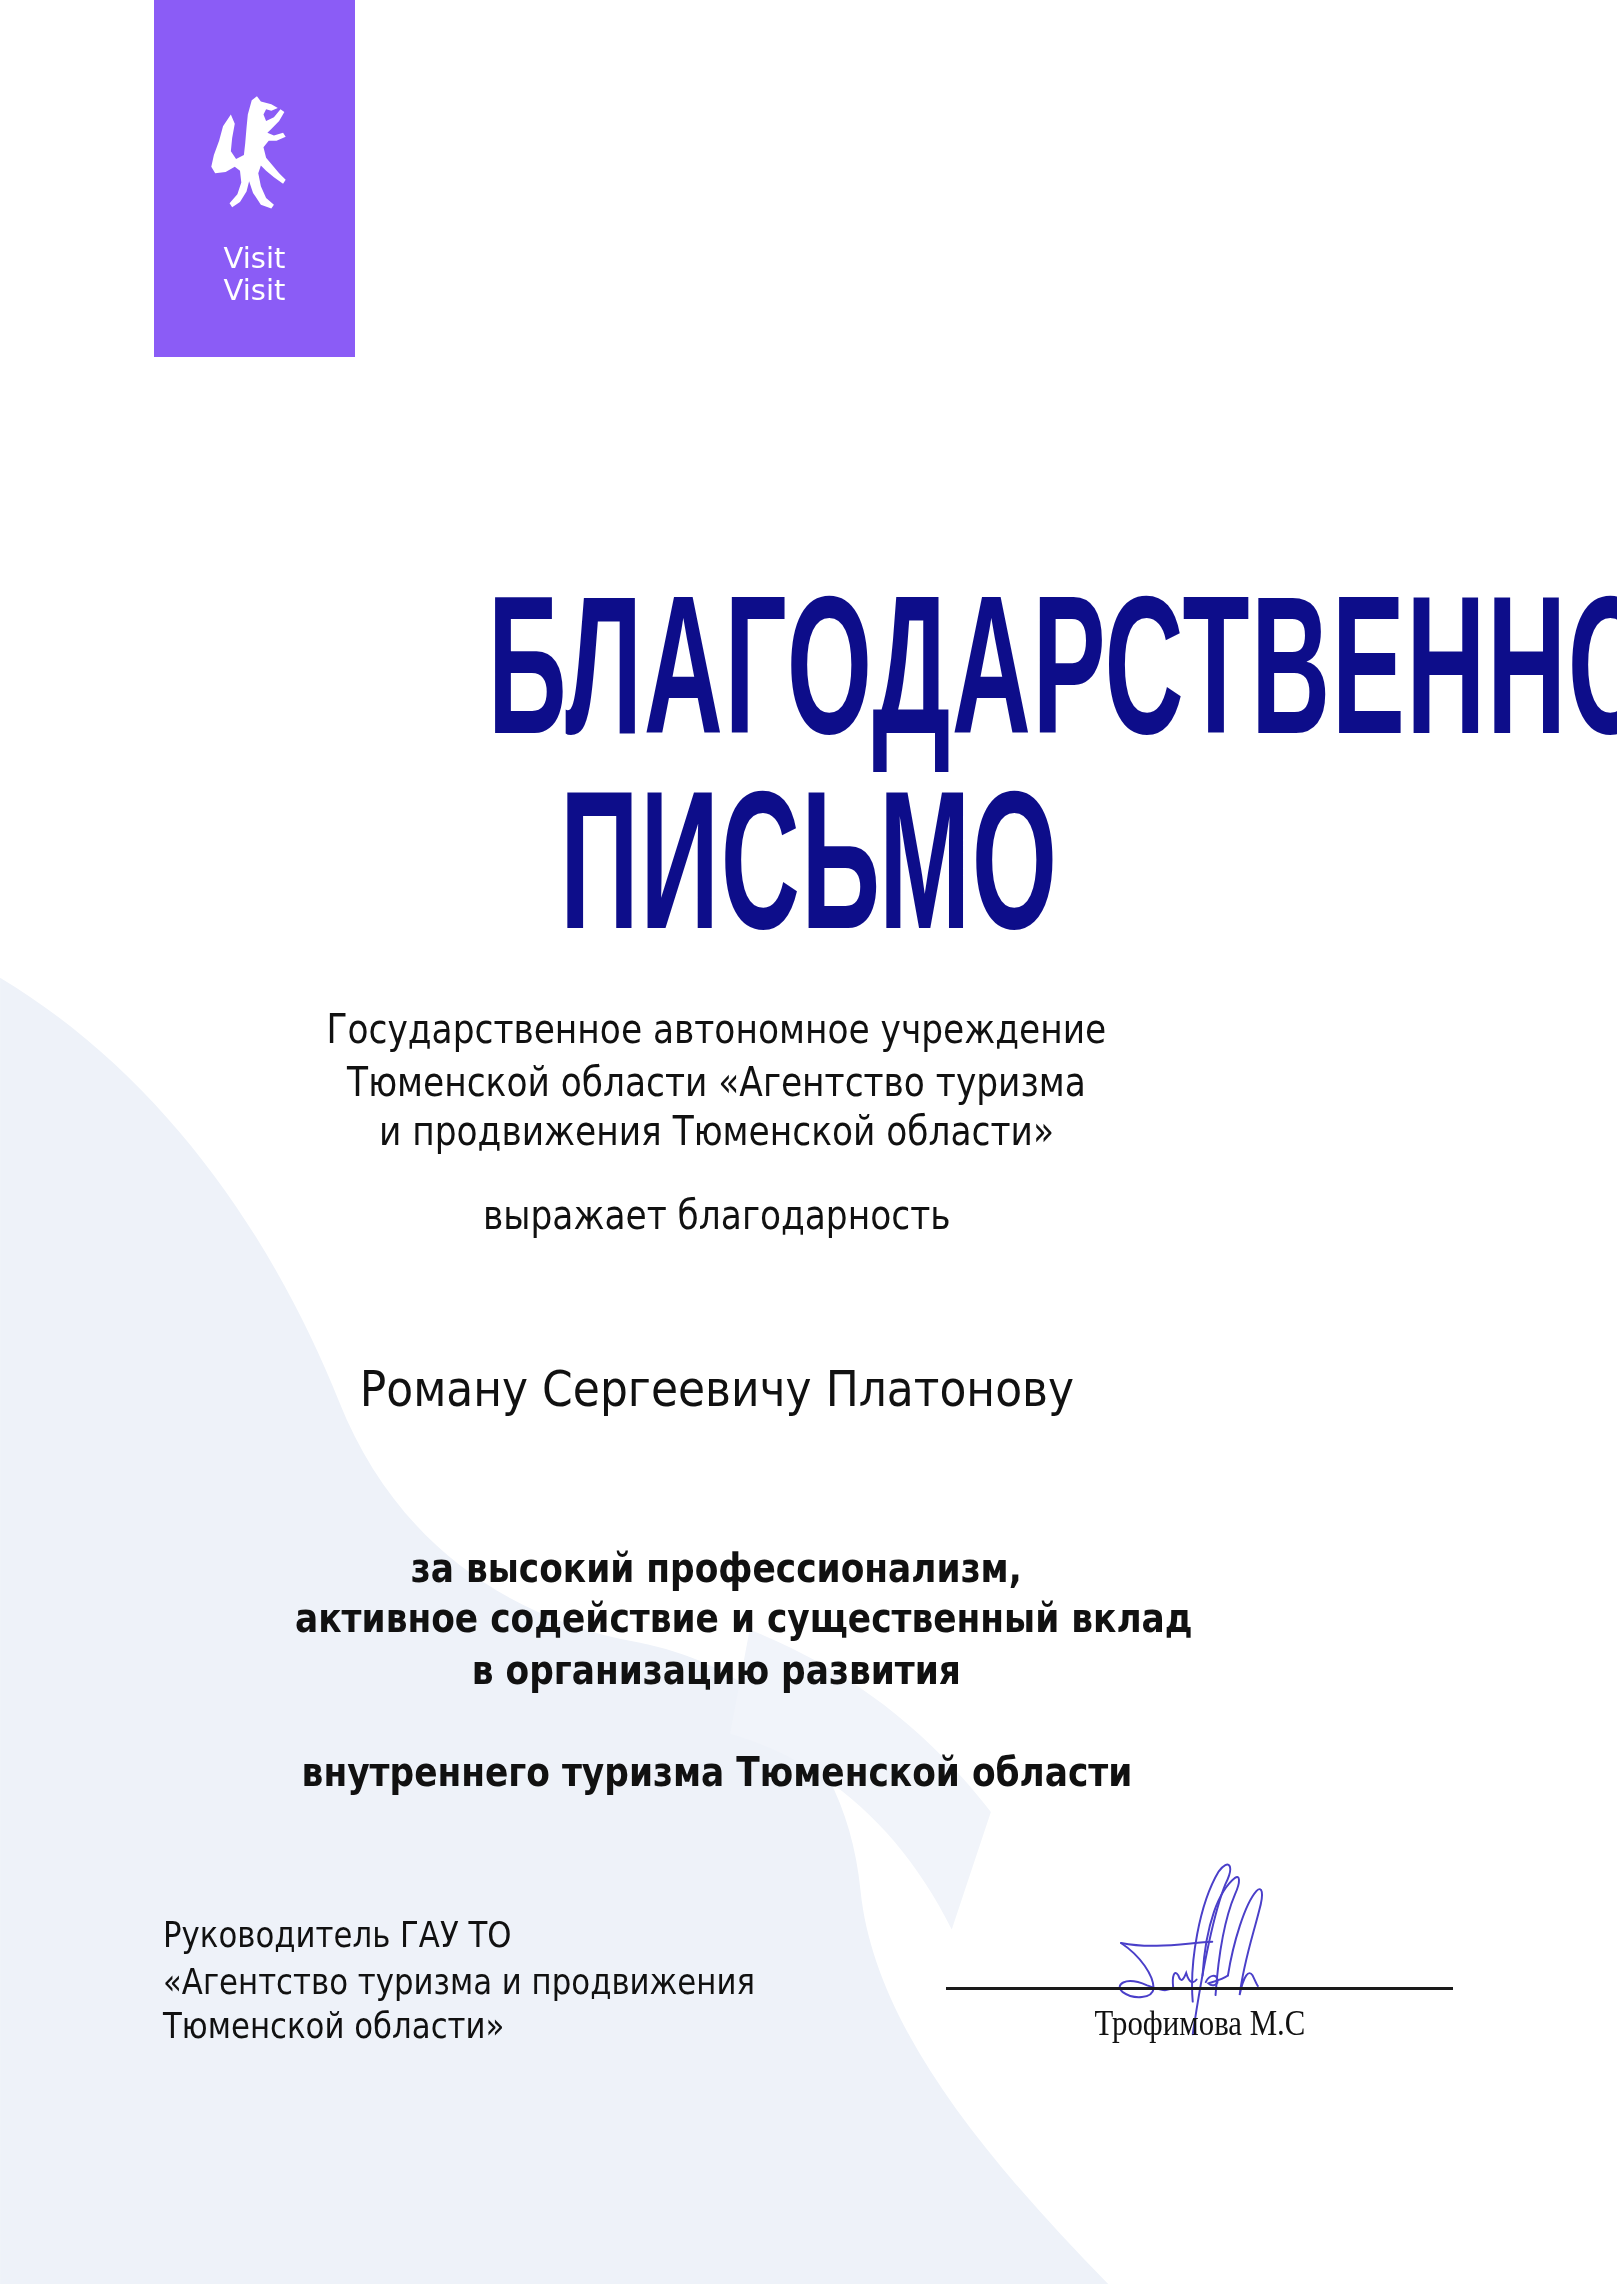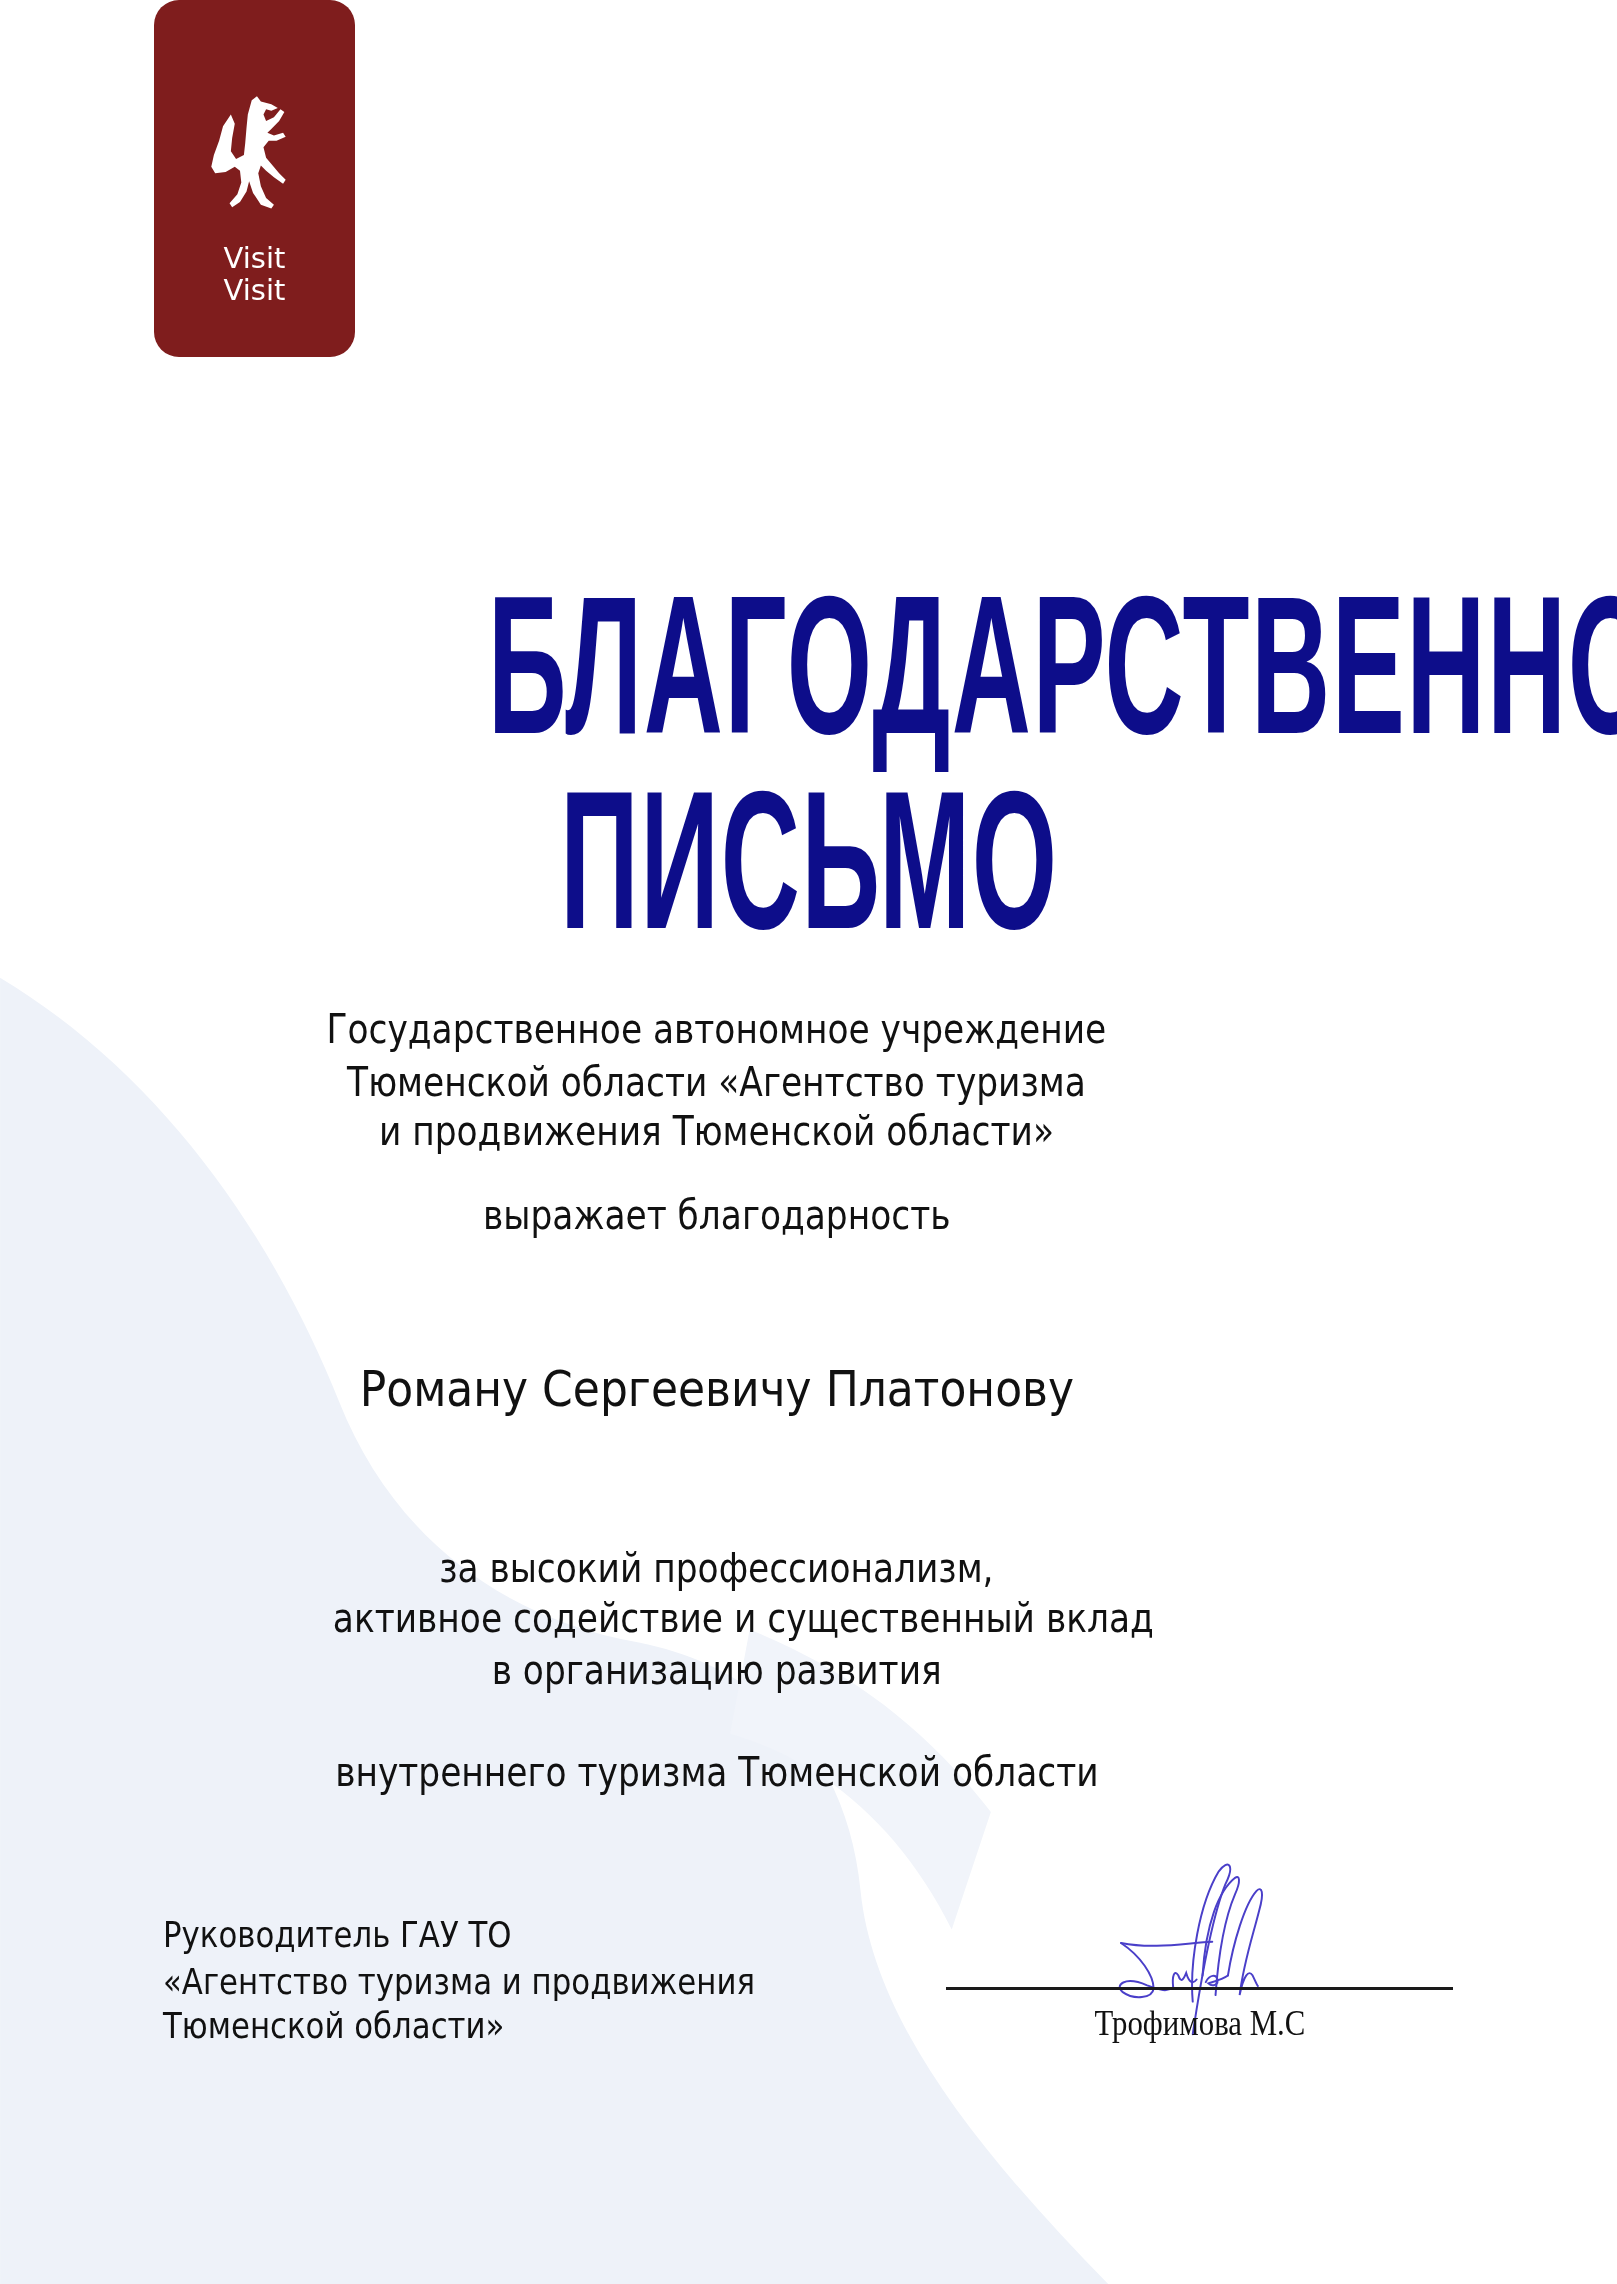--- a/index.html
+++ b/index.html
@@ -7,22 +7,21 @@
     width: 1618px; height: 2284px; position: relative; overflow: hidden;
     background: #ffffff;
     font-family: "Liberation Sans", "DejaVu Sans", sans-serif;
     color: #111111;
   }
   .watermark { position: absolute; left: 0; top: 0; width: 1618px; height: 2284px; pointer-events: none; }
 
   
   .logo {
     position: absolute; left: 154px; top: 0; width: 201px; height: 357px;
-    background: #7f1d1d;
-    border-radius: 25px;
+    background: #8b5cf6;
   }
   .logo svg.fox { position: absolute; left: 52px; top: 95px; width: 98px; height: 124px; }
   .logo .brand {
     position: absolute; left: 0; width: 201px; text-align: center;
     color: #ffffff; font-family: "DejaVu Sans", sans-serif; font-size: 29px; line-height: 33px;
   }
   .logo .brand.l1 { top: 242px; }
   .logo .brand.l2 { top: 274px; }
 
   
@@ -45,21 +44,21 @@
   .cline span { display: inline-block; transform-origin: center; }
   .org { font-size: 40px; line-height: 40px; }
   .org span { transform: scaleX(0.86); }
   .org.l1 { top: 1009px; }
   .org.l2 { top: 1062px; }
   .org.l3 { top: 1111px; }
   .expresses { top: 1195px; font-size: 40px; line-height: 40px; }
   .expresses span { transform: scaleX(0.86); }
   .recipient { top: 1364px; font-size: 50px; line-height: 50px; }
   .recipient span { transform: scaleX(0.88); }
-  .reason { font-size: 40px; line-height: 40px; }
+  .reason { font-size: 40px; line-height: 40px; font-weight: bold; }
   .reason span { transform: scaleX(0.86); }
   .reason.l1 { top: 1548px; }
   .reason.l2 { top: 1598px; padding-left: 27px; }
   .reason.l3 { top: 1650px; }
   .reason.l4 { top: 1752px; }
 
   
   .sig-left {
     position: absolute; left: 163px; font-family: "DejaVu Sans", sans-serif;
     font-size: 35px; line-height: 35px; white-space: nowrap; color: #111111;

